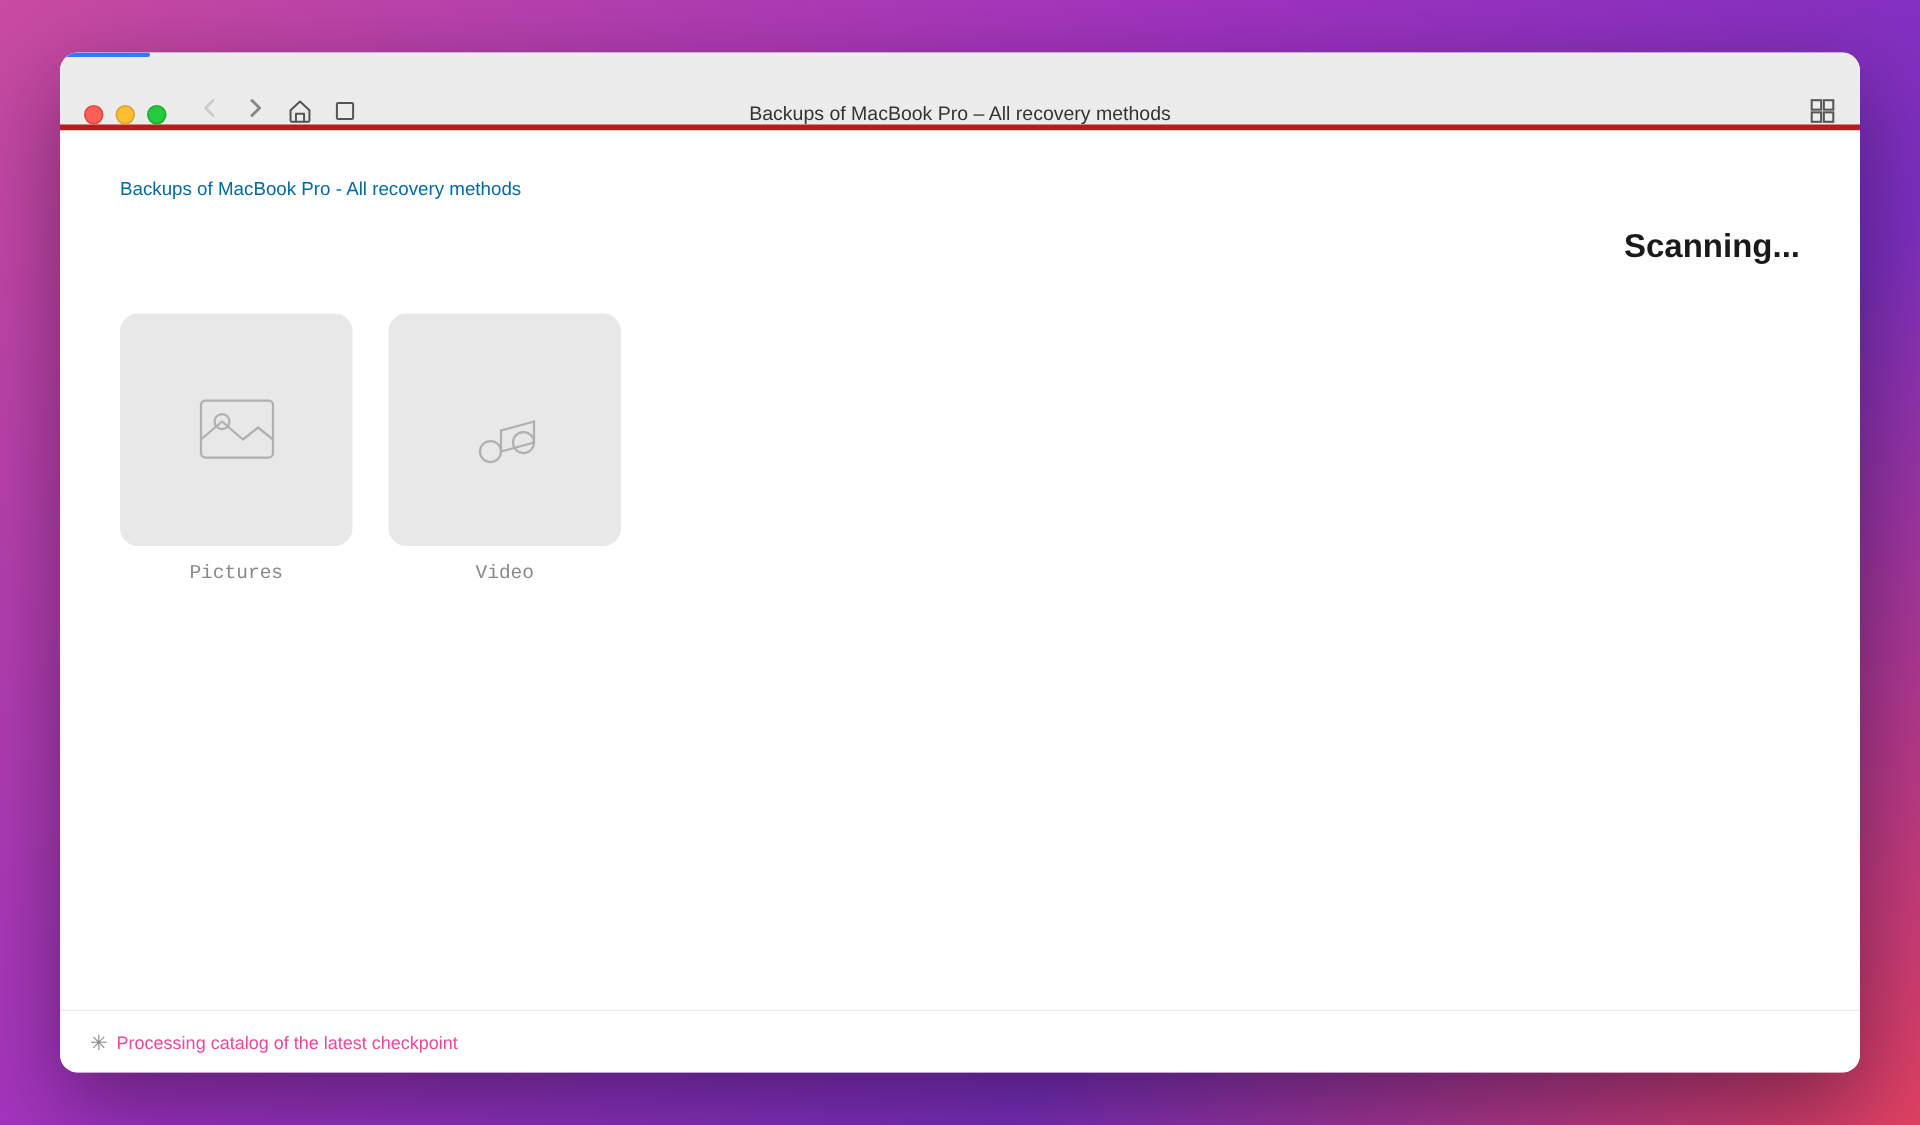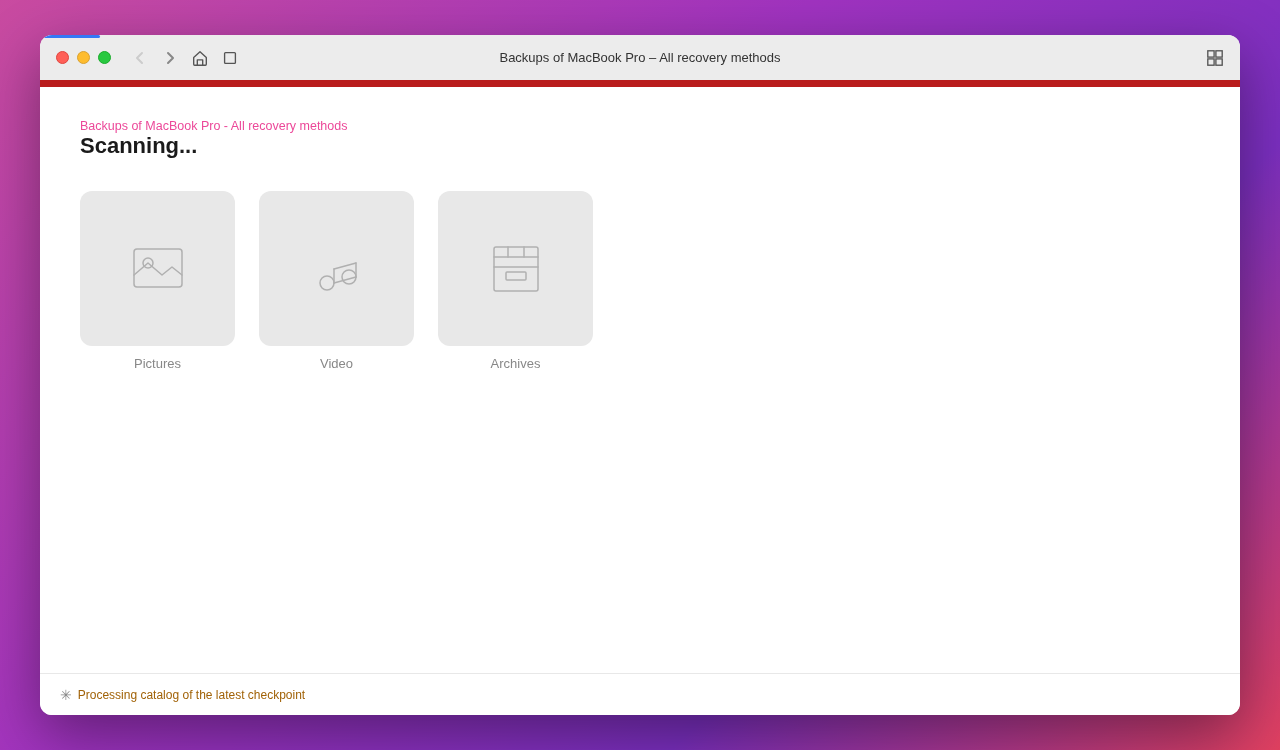--- a/index.html
+++ b/index.html
@@ -23,25 +23,25 @@
       box-shadow: 0 20px 60px rgba(0,0,0,0.4);
       display: flex;
       flex-direction: column;
       overflow: hidden;
     }
 
     
     .titlebar {
       height: 52px;
       background: #ececec;
-      border-bottom: 7px solid #b91c1c;
-      display: flex;
-      align-items: center;
+      border-bottom: 4px solid #b91c1c;
+      display: flex;
+      align-items: flex-end;
       position: relative;
-      padding: 12px 16px;
+      padding: 0 16px;
       flex-shrink: 0;
     }
 
     .progress-bar-top {
       position: absolute;
       top: 0;
       left: 0;
       width: 60px;
       height: 3px;
       background: #3478f6;
@@ -150,43 +150,45 @@
       flex: 1;
       background: #ffffff;
       padding: 32px 40px;
       display: flex;
       flex-direction: column;
       position: relative;
     }
 
     .breadcrumb {
       font-size: 12.5px;
-      color: #ec4899;
-      margin-bottom: 0;
+      color: #0369a1;
+      margin-bottom: 18px;
     }
 
     .page-title {
       font-size: 22px;
       font-weight: 700;
       color: #1a1a1a;
       margin-bottom: 32px;
+      text-align: right;
     }
 
     .category-grid {
       display: flex;
       gap: 24px;
       flex-wrap: wrap;
     }
 
     .category-item {
       display: flex;
       flex-direction: column;
       align-items: center;
       gap: 10px;
       cursor: pointer;
+      font-family: Liberation Mono, monospace;
     }
 
     .category-icon-box {
       width: 155px;
       height: 155px;
       background: #e8e8e8;
       border-radius: 12px;
       display: flex;
       align-items: center;
       justify-content: center;
@@ -218,21 +220,21 @@
       flex-shrink: 0;
     }
 
     @keyframes spin {
       from { transform: rotate(0deg); }
       to { transform: rotate(360deg); }
     }
 
     .status-text {
       font-size: 12px;
-      color: #a16207;
+      color: #ec4899;
     }
 
     
     .spinner-icon {
       font-size: 14px;
       color: #888;
       display: inline-block;
       animation: spin 1s linear infinite;
       margin-right: 6px;
     }
@@ -311,33 +313,20 @@
             <line x1="29" y1="46" x2="51" y2="40"></line>
             <line x1="29" y1="32" x2="51" y2="26"></line>
             <line x1="29" y1="46" x2="29" y2="32"></line>
             <line x1="51" y1="40" x2="51" y2="26"></line>
           </svg>
         </div>
         <span class="category-label">Video</span>
       </div>
 
 
-      <div class="category-item">
-        <div class="category-icon-box">
-          <svg viewBox="0 0 64 64">
-            <rect x="10" y="10" width="44" height="44" rx="2"></rect>
-            <line x1="10" y1="20" x2="54" y2="20"></line>
-            <line x1="10" y1="30" x2="54" y2="30"></line>
-            <line x1="24" y1="20" x2="24" y2="10"></line>
-            <line x1="40" y1="20" x2="40" y2="10"></line>
-            <rect x="22" y="35" width="20" height="8" rx="1"></rect>
-          </svg>
-        </div>
-        <span class="category-label">Archives</span>
-      </div>
 
     </div>
   </div>
 
   <div class="statusbar">
     <span class="spinner-icon">✳</span>
     <span class="status-text">Processing catalog of the latest checkpoint</span>
   </div>
 </div>
 

